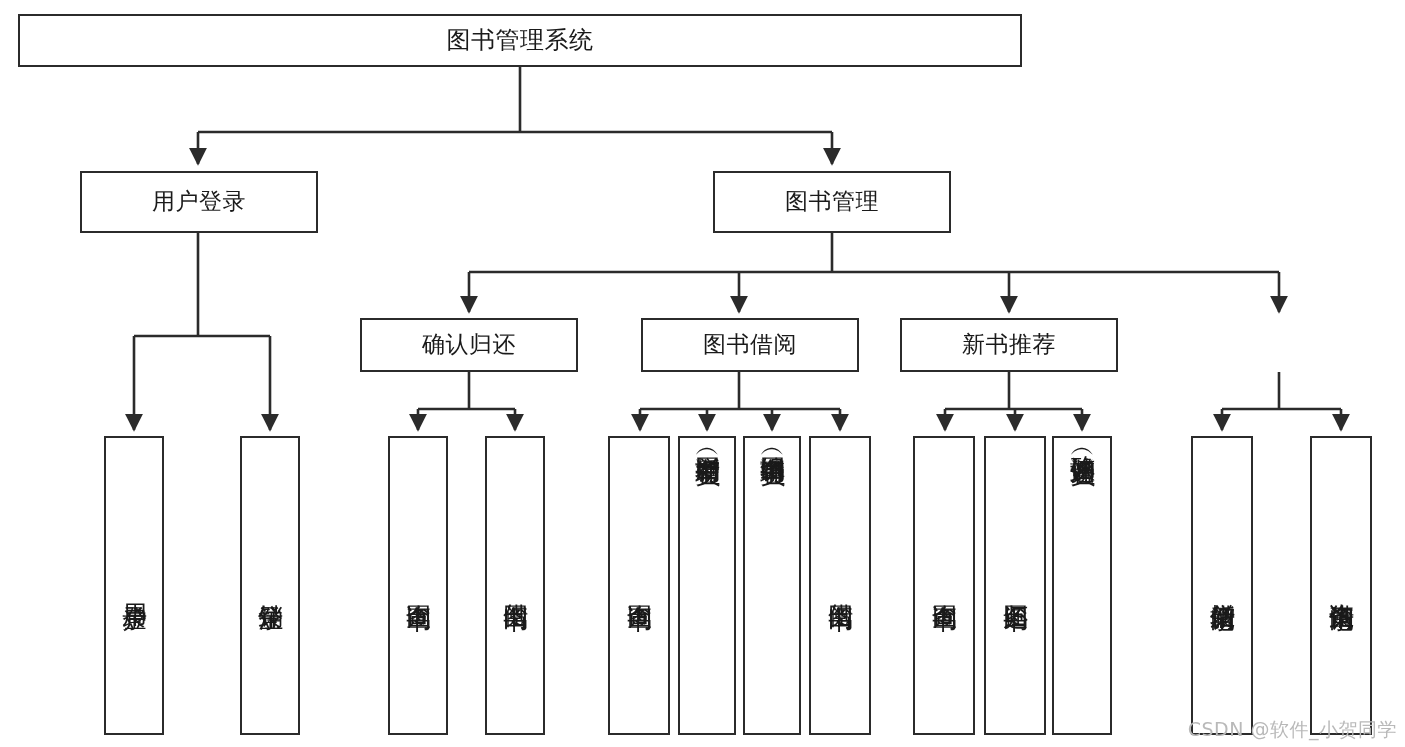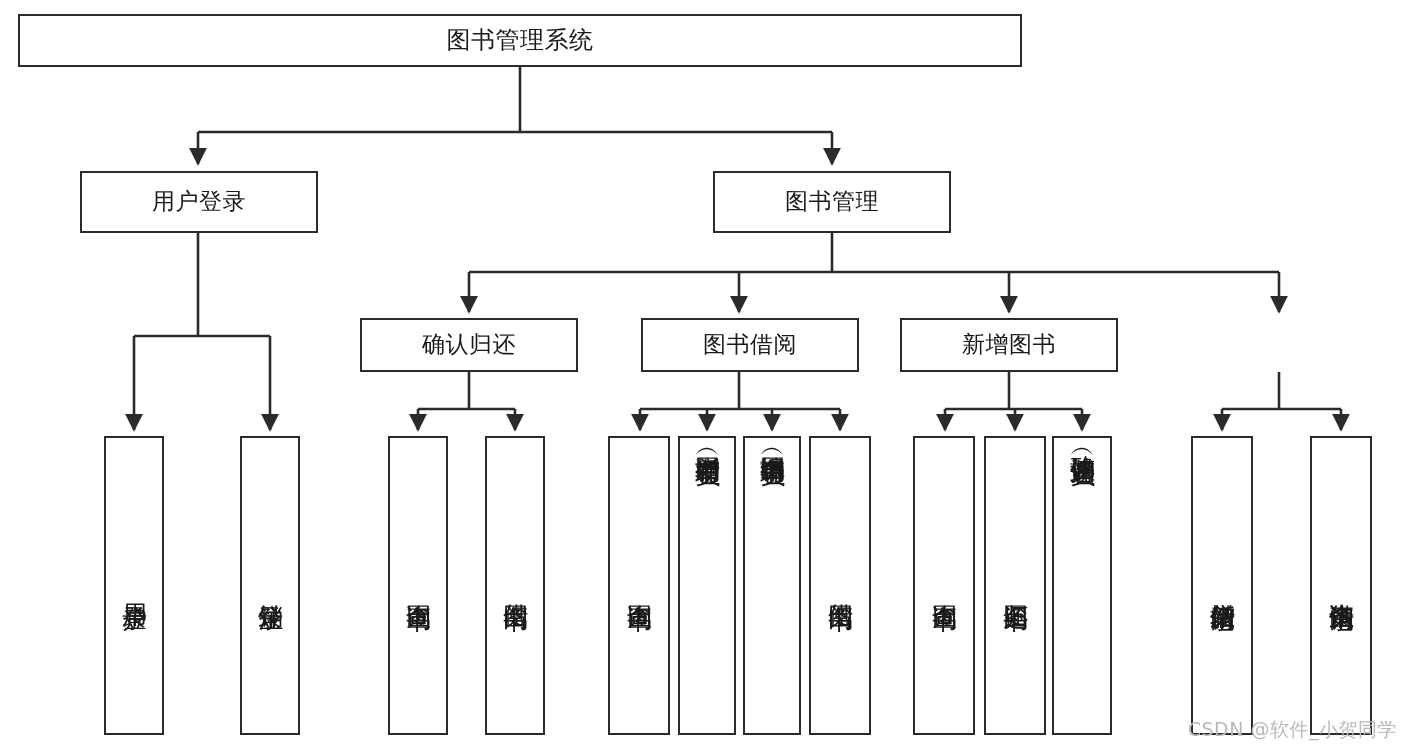--- a/index.html
+++ b/index.html
@@ -148,21 +148,21 @@
     <span class="node-label">图书管理</span>
   </div>
 
   <div class="node horiz" style="left:360px; top:318px; width:218px; height:54px;">
     <span class="node-label">确认归还</span>
   </div>
   <div class="node horiz" style="left:630px; top:318px; width:218px; height:54px;margin-left:11px;">
     <span class="node-label">图书借阅</span>
   </div>
   <div class="node horiz" style="left:900px; top:318px; width:218px; height:54px;">
-    <span class="node-label">新增图书</span>
+    <span class="node-label">新书推荐</span>
   </div>
 
   <div class="node vert" style="left:104px; top:436px; width:60px; height:299px;">
     <span class="node-label">用户登录</span>
   </div>
   <div class="node vert" style="left:240px; top:436px; width:60px; height:299px;">
     <span class="node-label">注销登录</span>
   </div>
 
   <div class="node vert" style="left:388px; top:436px; width:60px; height:299px;">

